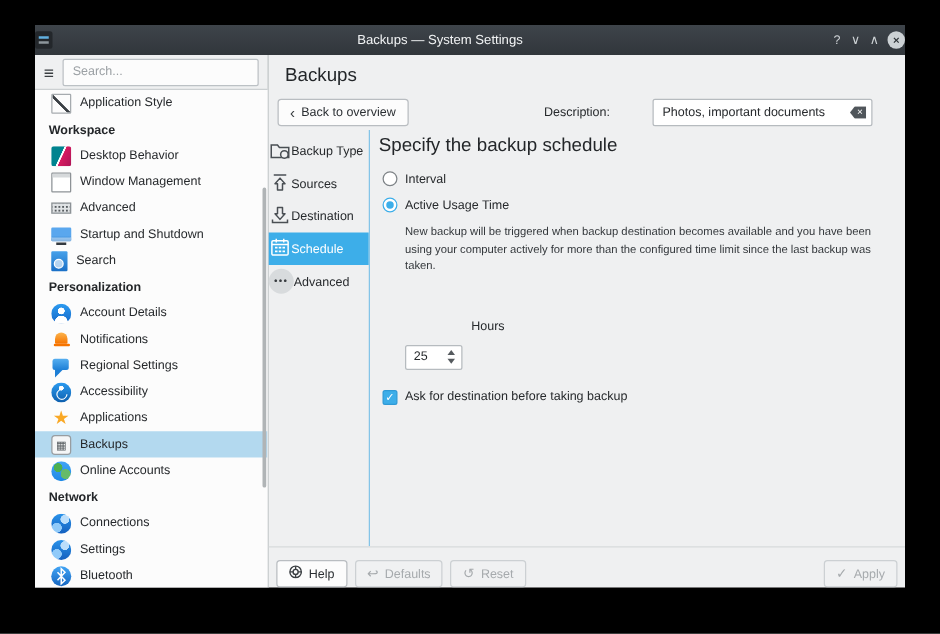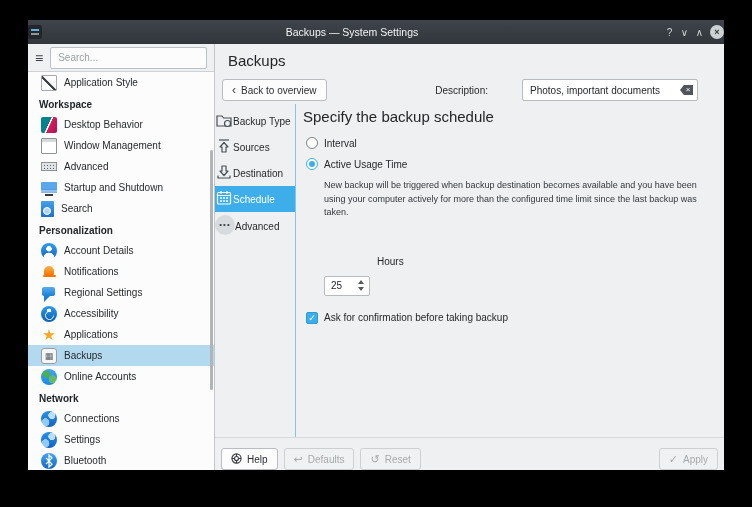--- a/index.html
+++ b/index.html
@@ -287,21 +287,21 @@
               <span class="spin-btns">
                 <span class="tri-up"></span>
                 <span class="tri-down"></span>
               </span>
             </span>
             <span class="unit">Hours</span>
           </div>
 
           <div class="chk-row">
             <span class="checkbox">✓</span>
-            <span>Ask for confirmation before taking backup</span>
+            <span>Ask for destination before taking backup</span>
           </div>
         </div>
       </div>
 
       <div class="footer">
         <button class="btn">
           <span>
             <svg width="11" height="11" viewBox="0 0 12 12">
                 <circle cx="6" cy="6" r="5" fill="none" stroke="#3a3e42" stroke-width="1.2"></circle>
                 <circle cx="6" cy="6" r="2.2" fill="none" stroke="#3a3e42" stroke-width="1.2"></circle>

